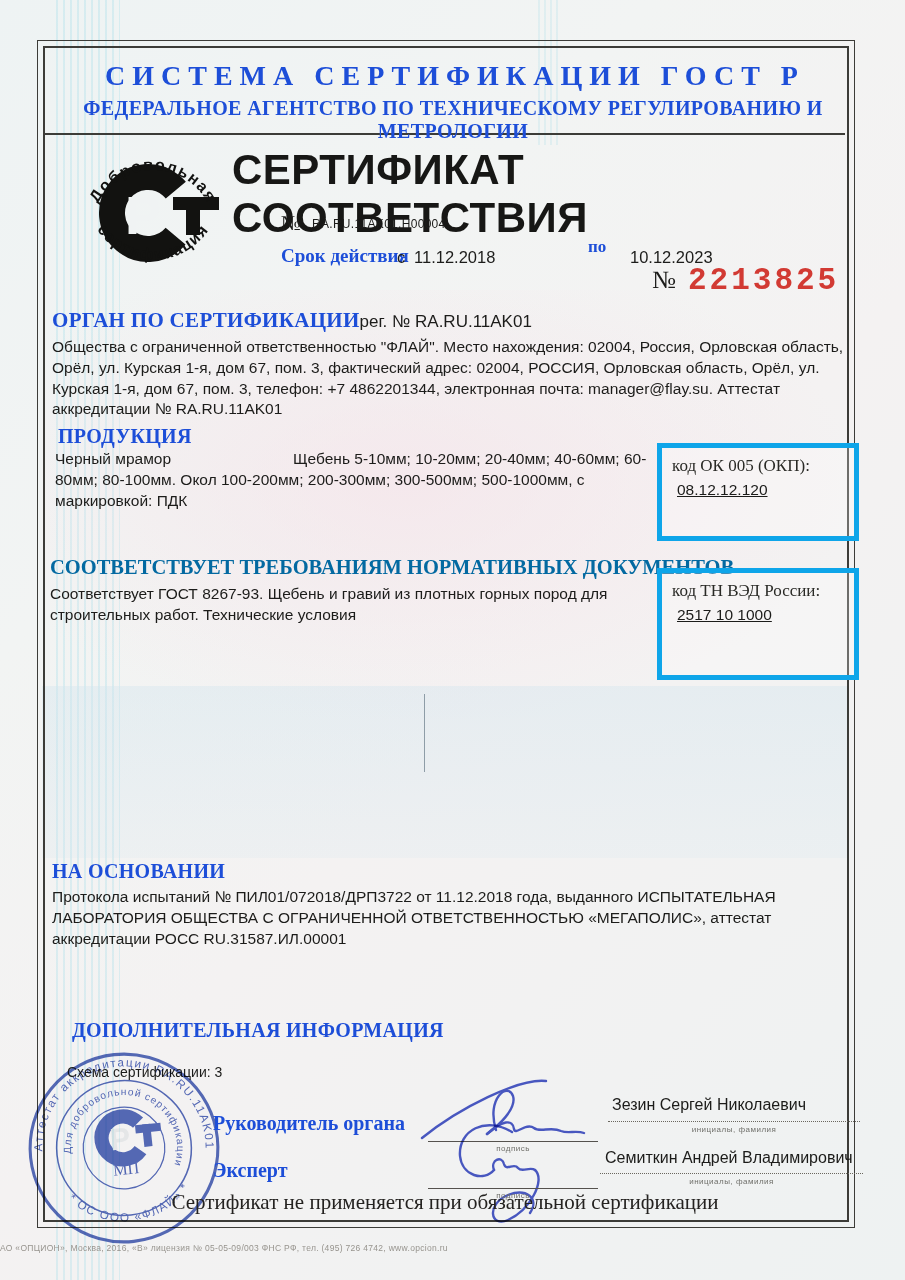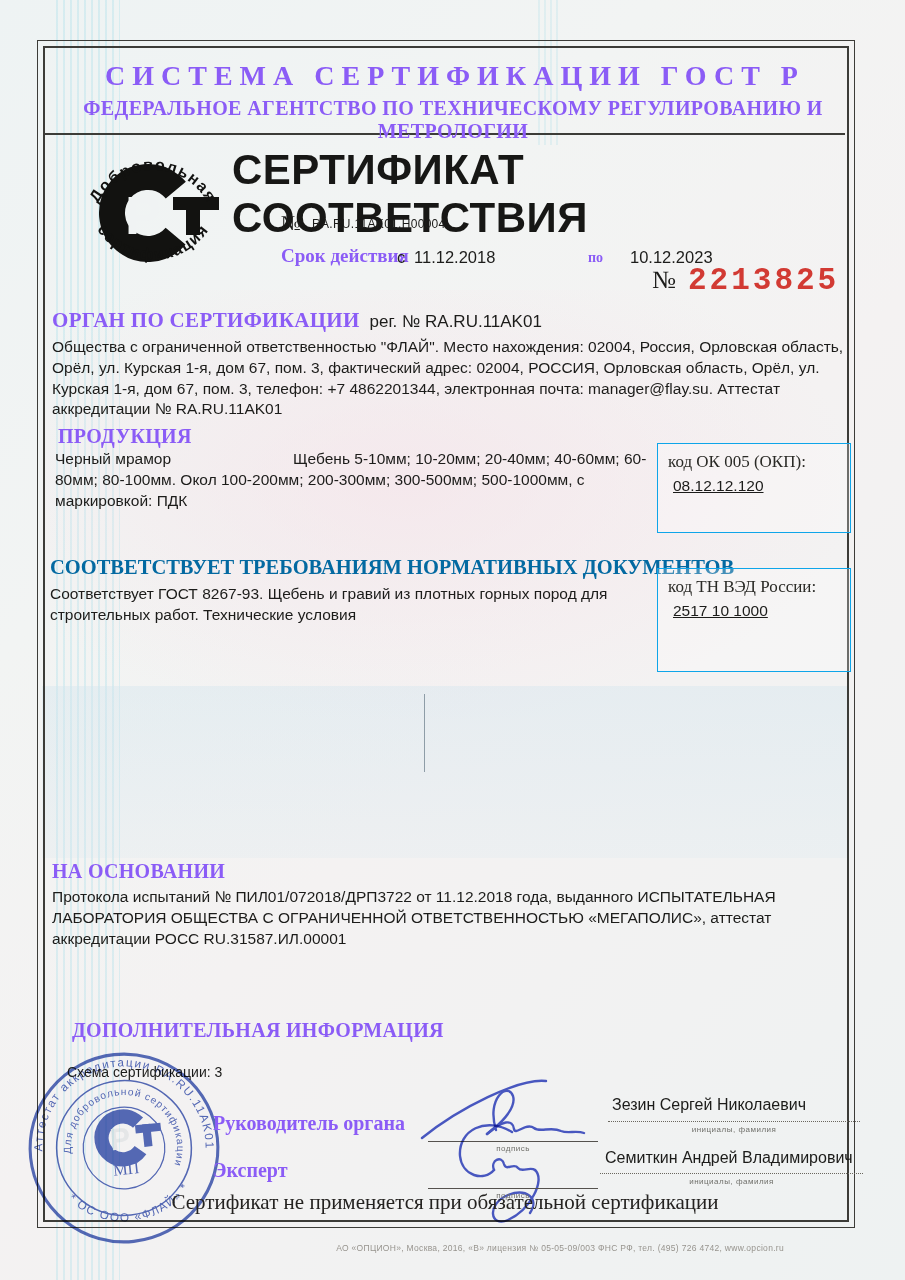--- a/index.html
+++ b/index.html
@@ -21,46 +21,46 @@
     background:radial-gradient(ellipse at 45% 45%,rgba(246,225,232,.6),rgba(246,225,232,0) 72%);}
   .tint-blue{left:42px;top:686px;width:806px;height:172px;pointer-events:none;
     background:linear-gradient(180deg,rgba(208,228,238,.38),rgba(208,228,238,.18));}
   .artifact-line{left:424px;top:694px;width:1px;height:78px;background:#5e7280;opacity:.65;}
   
   .frame-outer{left:37px;top:40px;width:816px;height:1186px;border:1.5px solid #3c3c38;}
   .frame-inner{left:43px;top:46px;width:802px;height:1172px;border:2px solid #3c3c38;}
   .header-divider{left:45px;top:133px;width:800px;height:2px;background:#3c3c38;}
   
   .serif{font-family:"Liberation Serif",serif;}
-  .h-serif{font-family:"Liberation Serif",serif;font-weight:bold;color:#8b5cf6;}
+  .h-serif{font-family:"Liberation Serif",serif;font-weight:bold;color:#1d4ed8;}
   .small-cap{font-size:8px;color:#6f6f6a;letter-spacing:.5px;}
   .uline{border-bottom:1px solid #55524e;height:1px;}
   
   .hdr1{left:60px;top:60px;width:790px;text-align:center;font-size:28px;letter-spacing:7px;}
   .hdr2{left:45px;top:97px;width:816px;text-align:center;font-size:20px;letter-spacing:.4px;}
   .title{left:232px;top:146px;width:625px;font-size:42px;font-weight:bold;letter-spacing:.5px;color:#171715;}
   .cert-no-sign{left:281px;top:211px;font-size:21px;}
   .cert-no{left:312px;top:217px;font-size:12px;letter-spacing:.3px;}
   .validity-label{left:281px;top:245px;font-size:19px;}
   .from-label{left:397px;top:248px;font-size:16.5px;}
   .from-date{left:414px;top:248px;font-size:16.5px;}
-  .to-label{left:588px;top:250px;font-size:14px;}
+  .to-label{left:588px;top:237px;font-size:17px;}
   .to-date{left:630px;top:248px;font-size:16.5px;}
   .blank-no-sign{left:652px;top:266px;font-size:25px;}
   .blank-no{left:688px;top:263px;font-size:31px;font-weight:bold;letter-spacing:3px;
     font-family:"Liberation Mono",monospace;color:#d23a33;}
   
   .sec-head{font-size:20px;letter-spacing:.3px;}
-  .org-head{left:52px;top:308px;display:flex;align-items:baseline;gap:10px;}
+  .org-head{left:52px;top:308px;display:flex;align-items:baseline;}
   .org-reg{font-family:"Liberation Sans",sans-serif;font-weight:normal;font-size:17px;color:#1c1c1a;}
   .org-text{left:52px;top:337px;width:802px;font-size:15.5px;line-height:1.34;}
   .prod-head{left:58px;top:425px;}
   .prod-text{left:55px;top:449px;width:600px;font-size:15.5px;line-height:1.35;}
   .prod-desc{margin-left:122px;}
-  .code-box{border:1px solid #0ea5e9;background:rgba(255,255,255,.25);}
+  .code-box{border:5px solid #0ea5e9;background:rgba(255,255,255,.25);}
   .box1{left:657px;top:443px;width:192px;height:88px;}
   .box2{left:657px;top:568px;width:192px;height:102px;}
   .code-label{font-family:"Liberation Serif",serif;font-size:17px;color:#2a2a26;padding:8px 0 0 10px;}
   .code-value{font-size:15.5px;padding:5px 0 0 15px;text-decoration:underline;}
   .comp-head{left:50px;top:556px;font-size:20.5px;color:#0369a1;}
   .comp-text{left:50px;top:584px;width:610px;font-size:15.5px;line-height:1.33;}
   .basis-head{left:52px;top:860px;}
   .basis-text{left:52px;top:887px;width:792px;font-size:15.5px;line-height:1.34;}
   .add-head{left:52px;top:1019px;margin-left:20px;}
   .scheme{left:47px;top:1064px;font-size:14px;margin-left:20px;}
@@ -72,21 +72,21 @@
   .sig-cap1{left:428px;top:1144px;width:170px;text-align:center;}
   .sig-cap2{left:428px;top:1191px;width:170px;text-align:center;}
   .name1{left:612px;top:1096px;width:255px;font-size:16px;}
   .name2{left:605px;top:1149px;width:265px;font-size:16px;}
   .name-line1{left:608px;top:1121px;width:252px;border-bottom:1px dotted #6a675f;}
   .name-line2{left:600px;top:1173px;width:263px;border-bottom:1px dotted #6a675f;}
   .name-cap1{left:608px;top:1125px;width:252px;text-align:center;}
   .name-cap2{left:600px;top:1177px;width:263px;text-align:center;}
   .bottom-note{left:37px;top:1190px;width:816px;text-align:center;font-size:21px;
     font-family:"Liberation Serif",serif;color:#242220;}
-  .fine-print{left:0;top:1243px;width:784px;text-align:right;font-size:8.5px;color:#97948e;letter-spacing:.3px;}
+  .fine-print{left:0;top:1243px;width:784px;text-align:left;font-size:8.5px;color:#97948e;letter-spacing:.3px;}
   
   .logo-svg{left:78px;top:141px;width:150px;height:142px;}
   .stamp-svg{left:24px;top:1048px;width:200px;height:200px;mix-blend-mode:multiply;opacity:.85;transform:rotate(-6deg);}
   .sig-svg1{left:414px;top:1074px;width:190px;height:72px;mix-blend-mode:multiply;}
   .sig-svg2{left:430px;top:1118px;width:135px;height:125px;mix-blend-mode:multiply;}
 </style>
 </head>
 <body>
 
 <div class="abs paper"></div>

